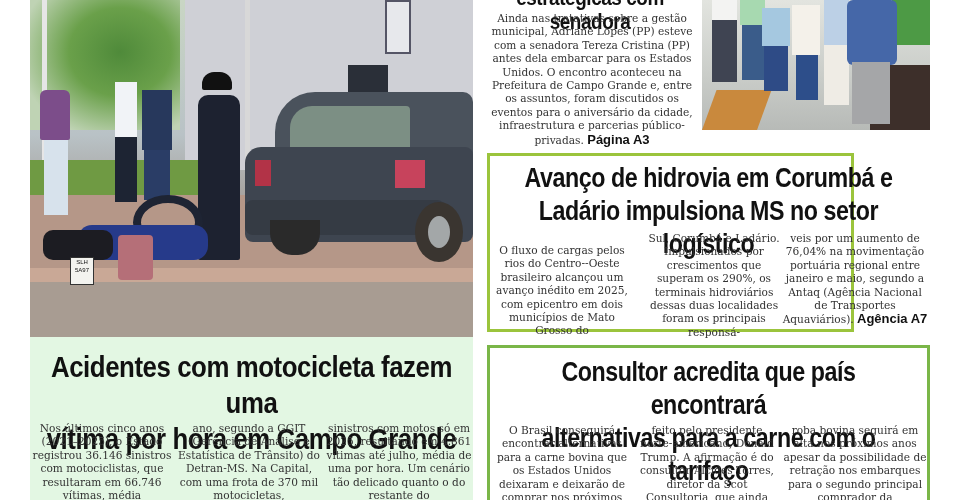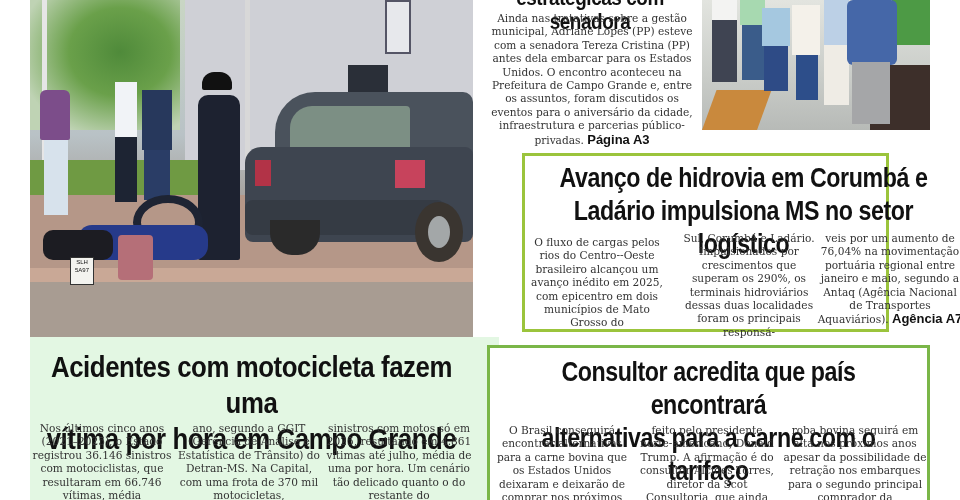--- a/index.html
+++ b/index.html
@@ -57,21 +57,21 @@
 
   <div class="abs" style="left:8px;top:195px;width:200px;height:95px;">
     <div class="abs" style="left:95px;top:0;width:70px;height:55px;border:8px solid #1e2433;border-radius:50%;box-sizing:border-box;"></div>
     <div class="abs" style="left:40px;top:30px;width:130px;height:35px;background:#263a8a;border-radius:14px;"></div>
     <div class="abs" style="left:5px;top:35px;width:70px;height:30px;background:#1c1c22;border-radius:10px;"></div>
     <div class="abs" style="left:80px;top:40px;width:35px;height:45px;background:#b56f78;border-radius:4px;"></div>
     <div class="abs" style="left:32px;top:62px;width:22px;height:26px;background:#f3f3ef;border:1px solid #333;font-family:'Liberation Sans',sans-serif;font-size:6px;line-height:8px;color:#111;text-align:center;">SLH 5A97</div>
   </div>
 </div>
 
-<div class="abs" style="left:30px;top:337px;width:443px;height:163px;background:#e3f7e3;padding-left:26px;">
+<div class="abs" style="left:30px;top:337px;width:443px;height:163px;background:#e3f7e3;">
   <div class="abs headline" style="left:-30px;top:12px;width:503px;font-size:30px;line-height:36px;">
     <div>Acidentes com motocicleta fazem uma</div>
     <div>vítima por hora em Campo Grande</div>
   </div>
   <div class="abs body-col" style="left:2px;top:85px;width:140px;">Nos últimos cinco anos (2021–2025), o Estado registrou 36.146 sinistros com motociclistas, que resultaram em 66.746 vítimas, média</div>
   <div class="abs body-col" style="left:148px;top:85px;width:142px;">ano, segundo a GGIT (Gerência de Análise e Estatística de Trânsito) do Detran-MS. Na Capital, com uma frota de 370 mil motocicletas,</div>
   <div class="abs body-col" style="left:296px;top:85px;width:146px;">sinistros com motos só em 2025, resultando em 4.861 vítimas até julho, média de uma por hora. Um cenário tão delicado quanto o do restante do</div>
 </div>
 
 <div class="abs headline" style="left:470px;top:-14px;width:240px;font-size:22px;line-height:24px;">estratégicas com senadora</div>
@@ -92,26 +92,26 @@
   <div class="abs" style="left:60px;top:8px;width:28px;height:38px;background:#a5c8e0;"></div>
   <div class="abs" style="left:62px;top:46px;width:24px;height:45px;background:#2e4b86;"></div>
   <div class="abs" style="left:90px;top:5px;width:28px;height:50px;background:#f4f1ea;"></div>
   <div class="abs" style="left:94px;top:55px;width:22px;height:45px;background:#2d4e8a;"></div>
   <div class="abs" style="left:122px;top:0;width:25px;height:45px;background:#bcd0e6;"></div>
   <div class="abs" style="left:122px;top:45px;width:25px;height:60px;background:#efece5;"></div>
   <div class="abs" style="left:145px;top:0;width:50px;height:65px;background:#4567a8;border-radius:6px;"></div>
   <div class="abs" style="left:150px;top:62px;width:38px;height:62px;background:#a5a6a8;"></div>
 </div>
 
-<div class="abs box" style="left:487px;top:153px;width:367px;height:179px;margin-left:35px;">
+<div class="abs box" style="left:487px;top:153px;width:367px;height:179px;">
   <div class="abs headline" style="left:-3px;top:6px;width:443px;font-size:27px;line-height:33px;">
     <div>Avanço de hidrovia em Corumbá e</div>
     <div>Ladário impulsiona MS no setor logístico</div>
   </div>
-  <div class="abs body-col" style="left:2px;top:80px;width:140px;">O fluxo de cargas pelos rios do Centro--Oeste brasileiro alcançou um avanço inédito em 2025, com epicentro em dois municípios de Mato Grosso do</div>
+  <div class="abs body-col" style="left:2px;top:88px;width:140px;">O fluxo de cargas pelos rios do Centro--Oeste brasileiro alcançou um avanço inédito em 2025, com epicentro em dois municípios de Mato Grosso do</div>
   <div class="abs body-col" style="left:153px;top:76px;width:142px;">Sul, Corumbá e Ladário. Impulsionados por crescimentos que superam os 290%, os terminais hidroviários dessas duas localidades foram os principais responsá-</div>
   <div class="abs body-col" style="left:292px;top:76px;width:146px;">
     <span>veis por um aumento de 76,04% na movimentação portuária regional entre janeiro e maio, segundo a Antaq (Agência Nacional de Transportes Aquaviários).</span>
     <span class="page-ref">Agência A7</span>
   </div>
 </div>
 
 <div class="abs box2" style="left:487px;top:345px;width:443px;height:170px;">
   <div class="abs headline" style="left:-3px;top:8px;width:443px;font-size:27px;line-height:33px;">
     <div>Consultor acredita que país encontrará</div>

